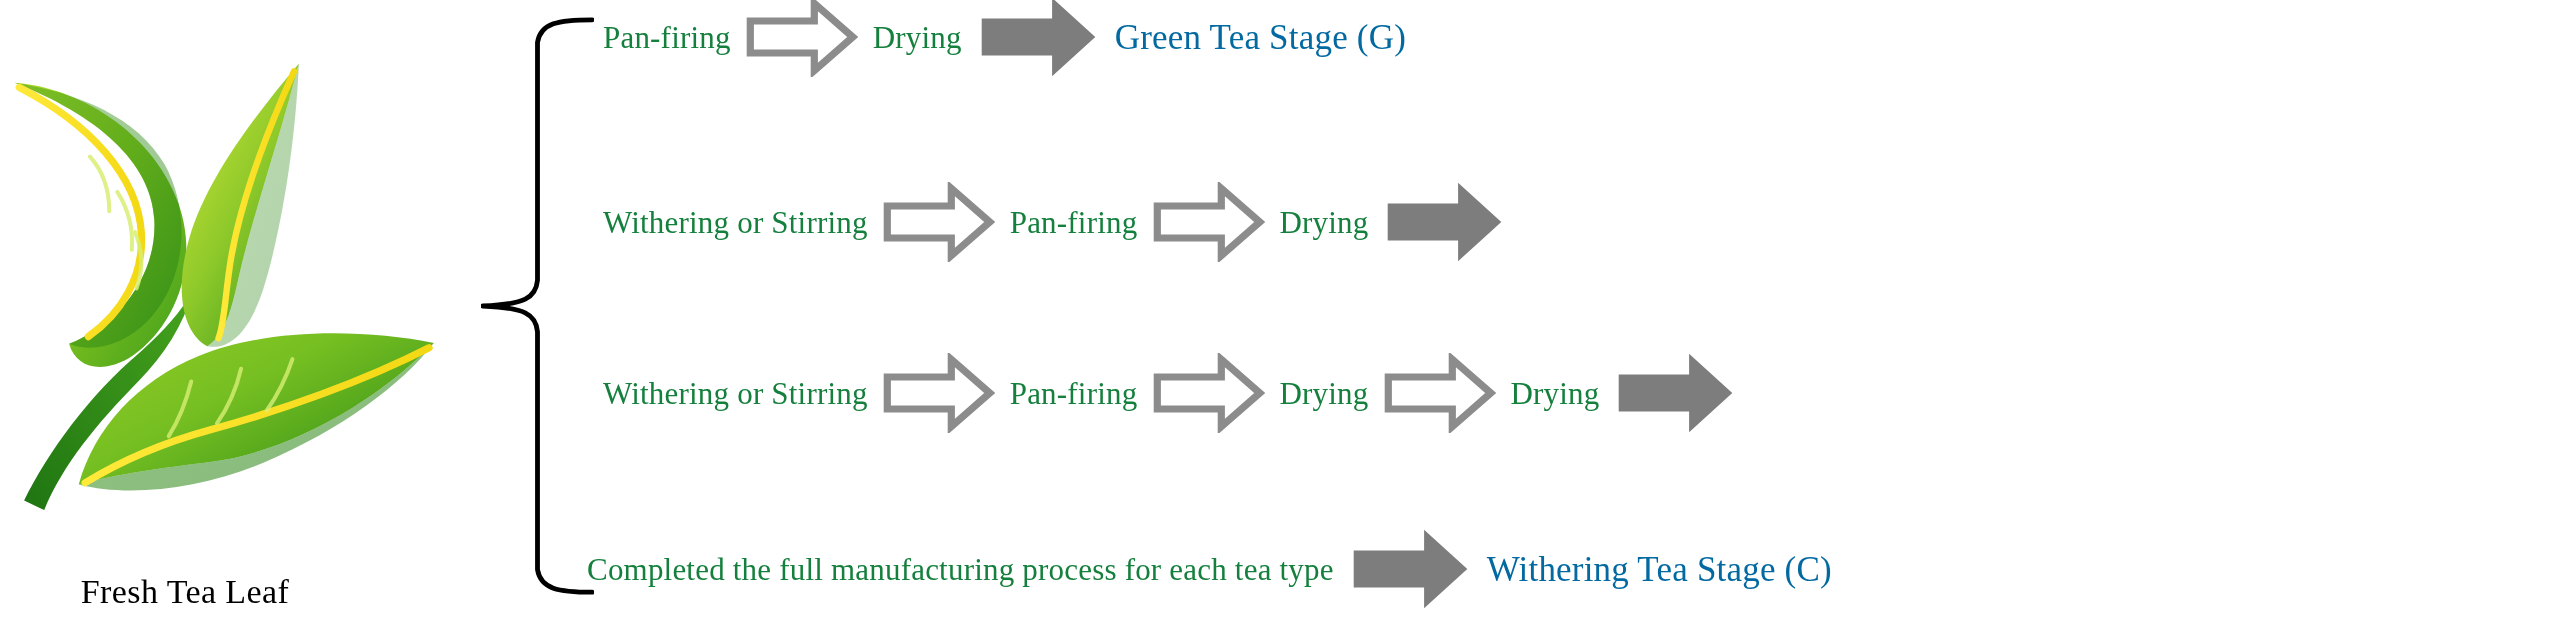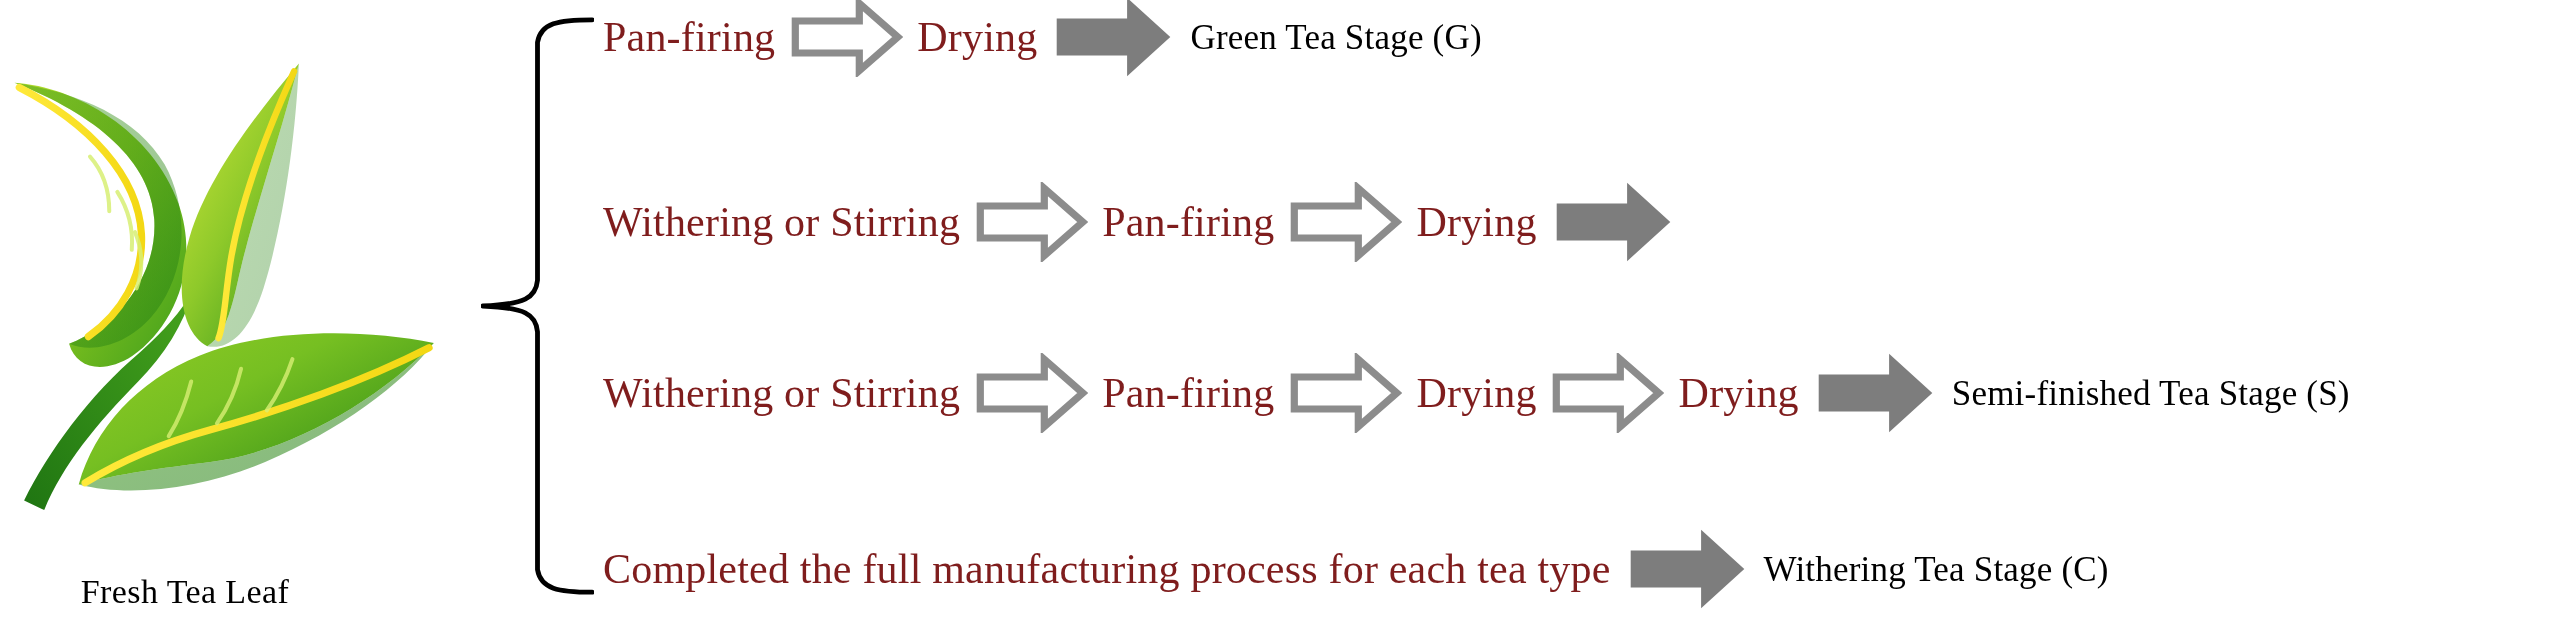--- a/index.html
+++ b/index.html
@@ -57,29 +57,29 @@
   }
 
   
   .row {
     position: absolute;
     display: flex;
     align-items: center;
     white-space: nowrap;
   }
   .row .label {
-    font-size: 42px;
+    font-size: 31px;
     line-height: 1;
-    color: #7f1d1d;
+    color: #15803d;
     letter-spacing: 0.2px;
   }
   .row .stage-label {
     font-size: 35px;
     line-height: 1;
-    color: #000000;
+    color: #0369a1;
     letter-spacing: 0.2px;
   }
 
   
   .arrow-hollow {
     flex: 0 0 auto;
     width: 113px;
     height: 80px;
     margin: 0 14.5px;
   }
@@ -235,24 +235,23 @@
       <svg viewBox="0 0 140 100" width="113" height="80" xmlns="http://www.w3.org/2000/svg">
         <path d="M 6 30 L 86 30 L 86 8 L 134 50 L 86 92 L 86 70 L 6 70 Z" fill="#ffffff" stroke="#8c8c8c" stroke-width="9" stroke-linejoin="miter"></path>
       </svg>
     </span>
     <span class="label">Drying</span>
     <span class="arrow-solid">
       <svg viewBox="0 0 150 110" width="121" height="88" xmlns="http://www.w3.org/2000/svg">
         <path d="M 4 32 L 92 32 L 92 6 L 146 55 L 92 104 L 92 78 L 4 78 Z" fill="#7d7d7d"></path>
       </svg>
     </span>
-    <span class="stage-label">Semi-finished Tea Stage (S)</span>
-  </div>
-
-  <div class="row" style="left:603px; top:540px; height:58px;">
+  </div>
+
+  <div class="row" style="left:587px; top:540px; height:58px;">
     <span class="label">Completed the full manufacturing process for each tea type</span>
     <span class="arrow-solid">
       <svg viewBox="0 0 150 110" width="121" height="88" xmlns="http://www.w3.org/2000/svg">
         <path d="M 4 32 L 92 32 L 92 6 L 146 55 L 92 104 L 92 78 L 4 78 Z" fill="#7d7d7d"></path>
       </svg>
     </span>
     <span class="stage-label">Withering Tea Stage (C)</span>
   </div>
 
 </div>

